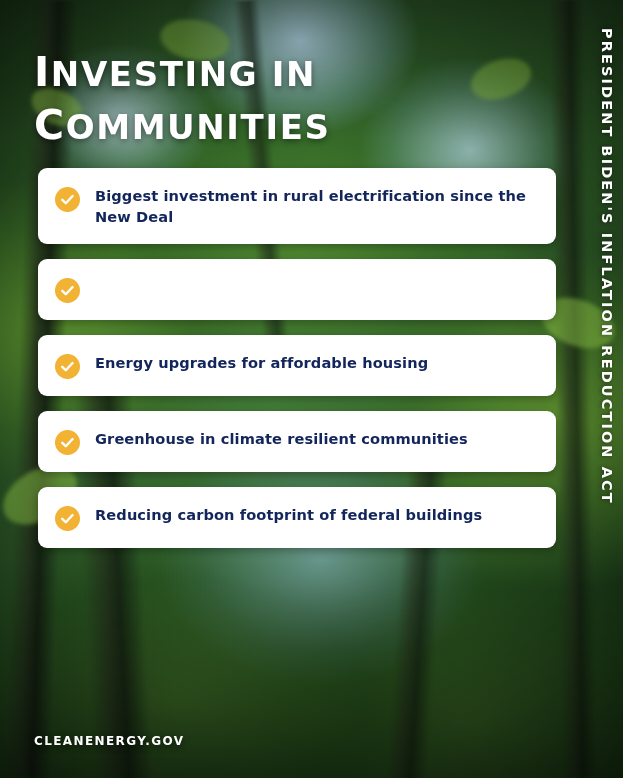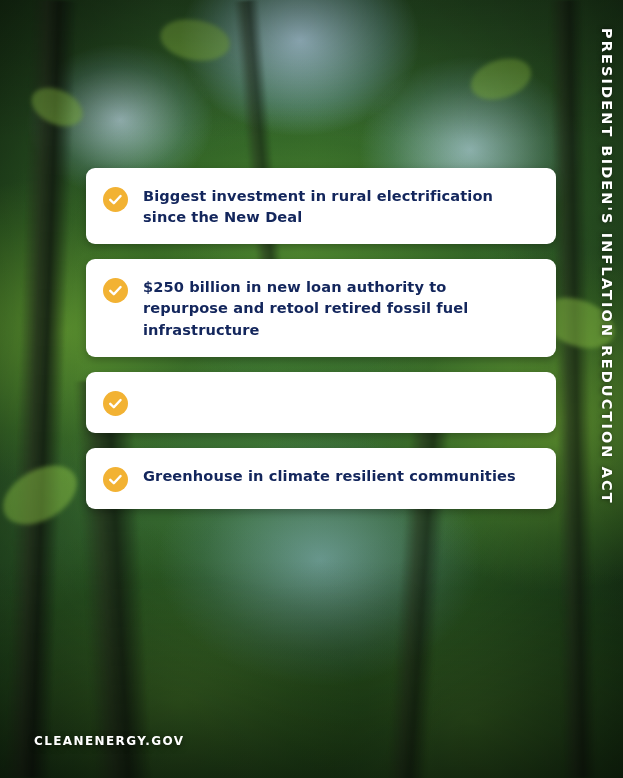--- a/index.html
+++ b/index.html
@@ -116,21 +116,20 @@
   }
 
   .card {
     background: #ffffff;
     border-radius: 9px;
     box-shadow: 0 3px 9px rgba(0,0,0,0.28);
     display: flex;
     align-items: flex-start;
     padding: 17px 20px 17px 17px;
     box-sizing: border-box;
-    margin-left: 48px;
   }
 
   .check {
     flex: 0 0 auto;
     width: 25px;
     height: 25px;
     border-radius: 50%;
     background: #f2b233;
     display: flex;
     align-items: center;
@@ -175,20 +174,24 @@
   <div class="trunk t5"></div>
   <div class="leafspeck" style="left:30px;  top:90px;  width:54px; height:34px; transform:rotate(25deg);"></div>
   <div class="leafspeck" style="left:470px; top:60px;  width:62px; height:38px; transform:rotate(-18deg);"></div>
   <div class="leafspeck" style="left:160px; top:20px;  width:70px; height:40px; transform:rotate(10deg);"></div>
   <div class="leafspeck" style="left:0px;   top:470px; width:80px; height:50px; transform:rotate(-30deg);"></div>
   <div class="leafspeck" style="left:540px; top:300px; width:76px; height:46px; transform:rotate(20deg);"></div>
   <div class="vignette"></div>
 
   <div class="content">
 
+    <div class="headline">
+      <span class="line">Investing in</span>
+      <span class="line">Communities</span>
+    </div>
 
     <div class="side-rail">President Biden's Inflation Reduction Act</div>
 
     <div class="cards">
 
       <div class="card">
         <span class="check">
           <svg width="15" height="15" viewBox="0 0 16 16" aria-hidden="true">
             <path d="M2.4 8.3 L6.2 12.0 L13.4 4.3" fill="none" stroke="#ffffff" stroke-width="2.6" stroke-linecap="round" stroke-linejoin="round"></path>
           </svg>
@@ -196,39 +199,47 @@
         <span class="card-text">Biggest investment in rural electrification since the New Deal</span>
       </div>
 
 
       <div class="card">
         <span class="check">
           <svg width="15" height="15" viewBox="0 0 16 16" aria-hidden="true">
             <path d="M2.4 8.3 L6.2 12.0 L13.4 4.3" fill="none" stroke="#ffffff" stroke-width="2.6" stroke-linecap="round" stroke-linejoin="round"></path>
           </svg>
         </span>
-        <span class="card-text">$250 billion in new loan authority to repurpose and retool retired fossil fuel infrastructure</span>
-      </div>
-
-      <div class="card">
-        <span class="check">
-          <svg width="15" height="15" viewBox="0 0 16 16" aria-hidden="true">
-            <path d="M2.4 8.3 L6.2 12.0 L13.4 4.3" fill="none" stroke="#ffffff" stroke-width="2.6" stroke-linecap="round" stroke-linejoin="round"></path>
-          </svg>
-        </span>
+      </div>
+
+      <div class="card">
+        <span class="check">
+          <svg width="15" height="15" viewBox="0 0 16 16" aria-hidden="true">
+            <path d="M2.4 8.3 L6.2 12.0 L13.4 4.3" fill="none" stroke="#ffffff" stroke-width="2.6" stroke-linecap="round" stroke-linejoin="round"></path>
+          </svg>
+        </span>
+        <span class="card-text">Energy upgrades for affordable housing</span>
       </div>
 
       <div class="card">
         <span class="check">
           <svg width="15" height="15" viewBox="0 0 16 16" aria-hidden="true">
             <path d="M2.4 8.3 L6.2 12.0 L13.4 4.3" fill="none" stroke="#ffffff" stroke-width="2.6" stroke-linecap="round" stroke-linejoin="round"></path>
           </svg>
         </span>
         <span class="card-text">Greenhouse in climate resilient communities</span>
       </div>
 
+      <div class="card">
+        <span class="check">
+          <svg width="15" height="15" viewBox="0 0 16 16" aria-hidden="true">
+            <path d="M2.4 8.3 L6.2 12.0 L13.4 4.3" fill="none" stroke="#ffffff" stroke-width="2.6" stroke-linecap="round" stroke-linejoin="round"></path>
+          </svg>
+        </span>
+        <span class="card-text">Reducing carbon footprint of federal buildings</span>
+      </div>
 
     </div>
 
     <div class="footer">CleanEnergy.Gov</div>
 
   </div>
 </div>
 
 </body></html>

